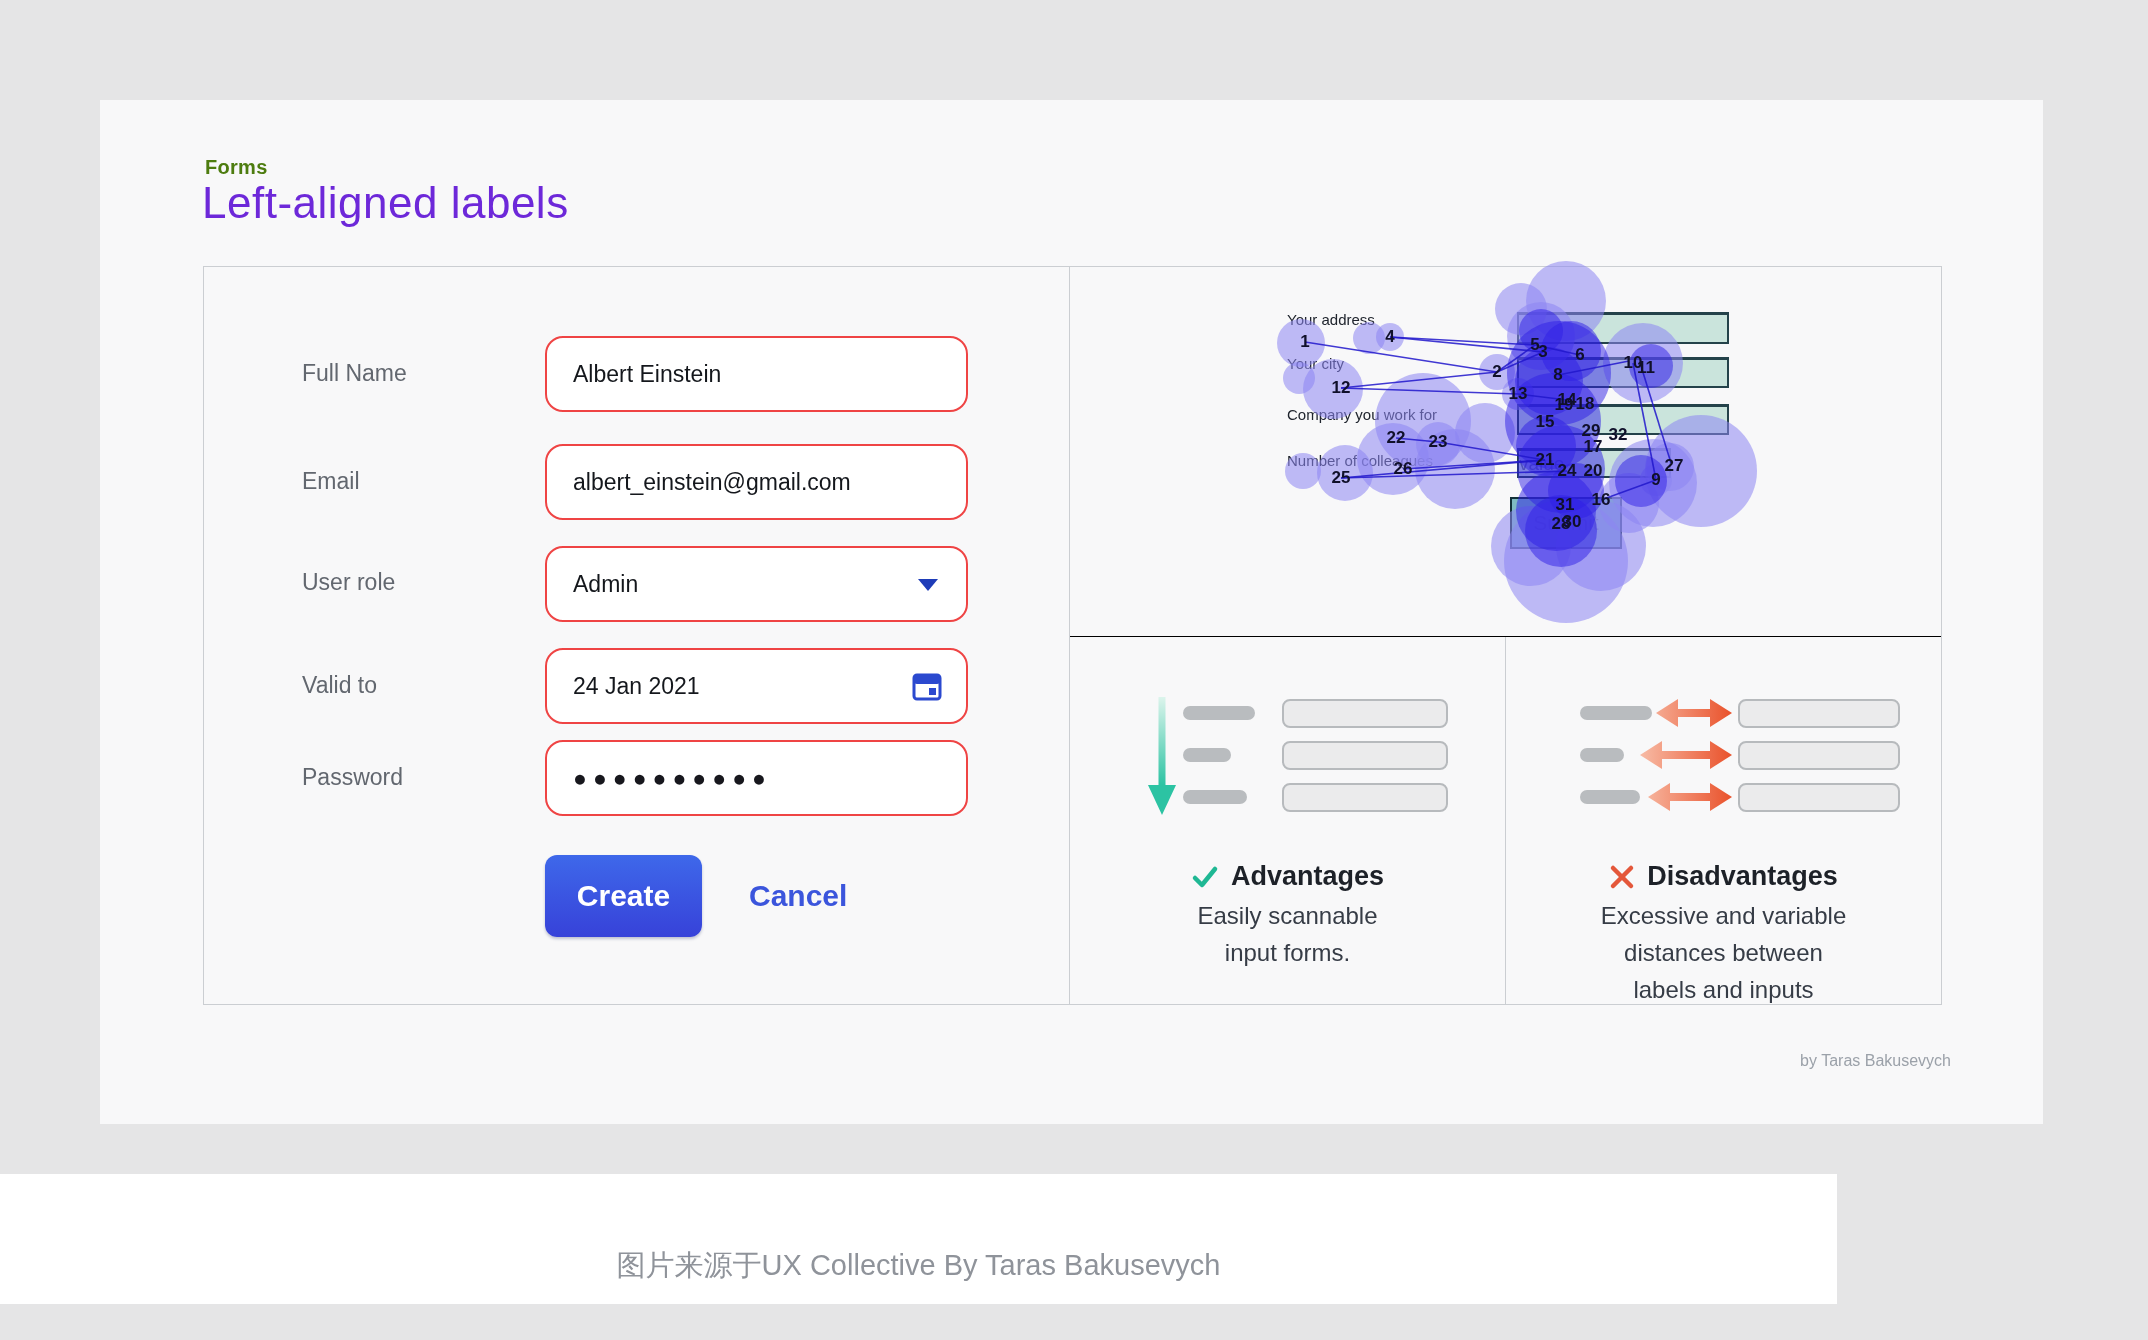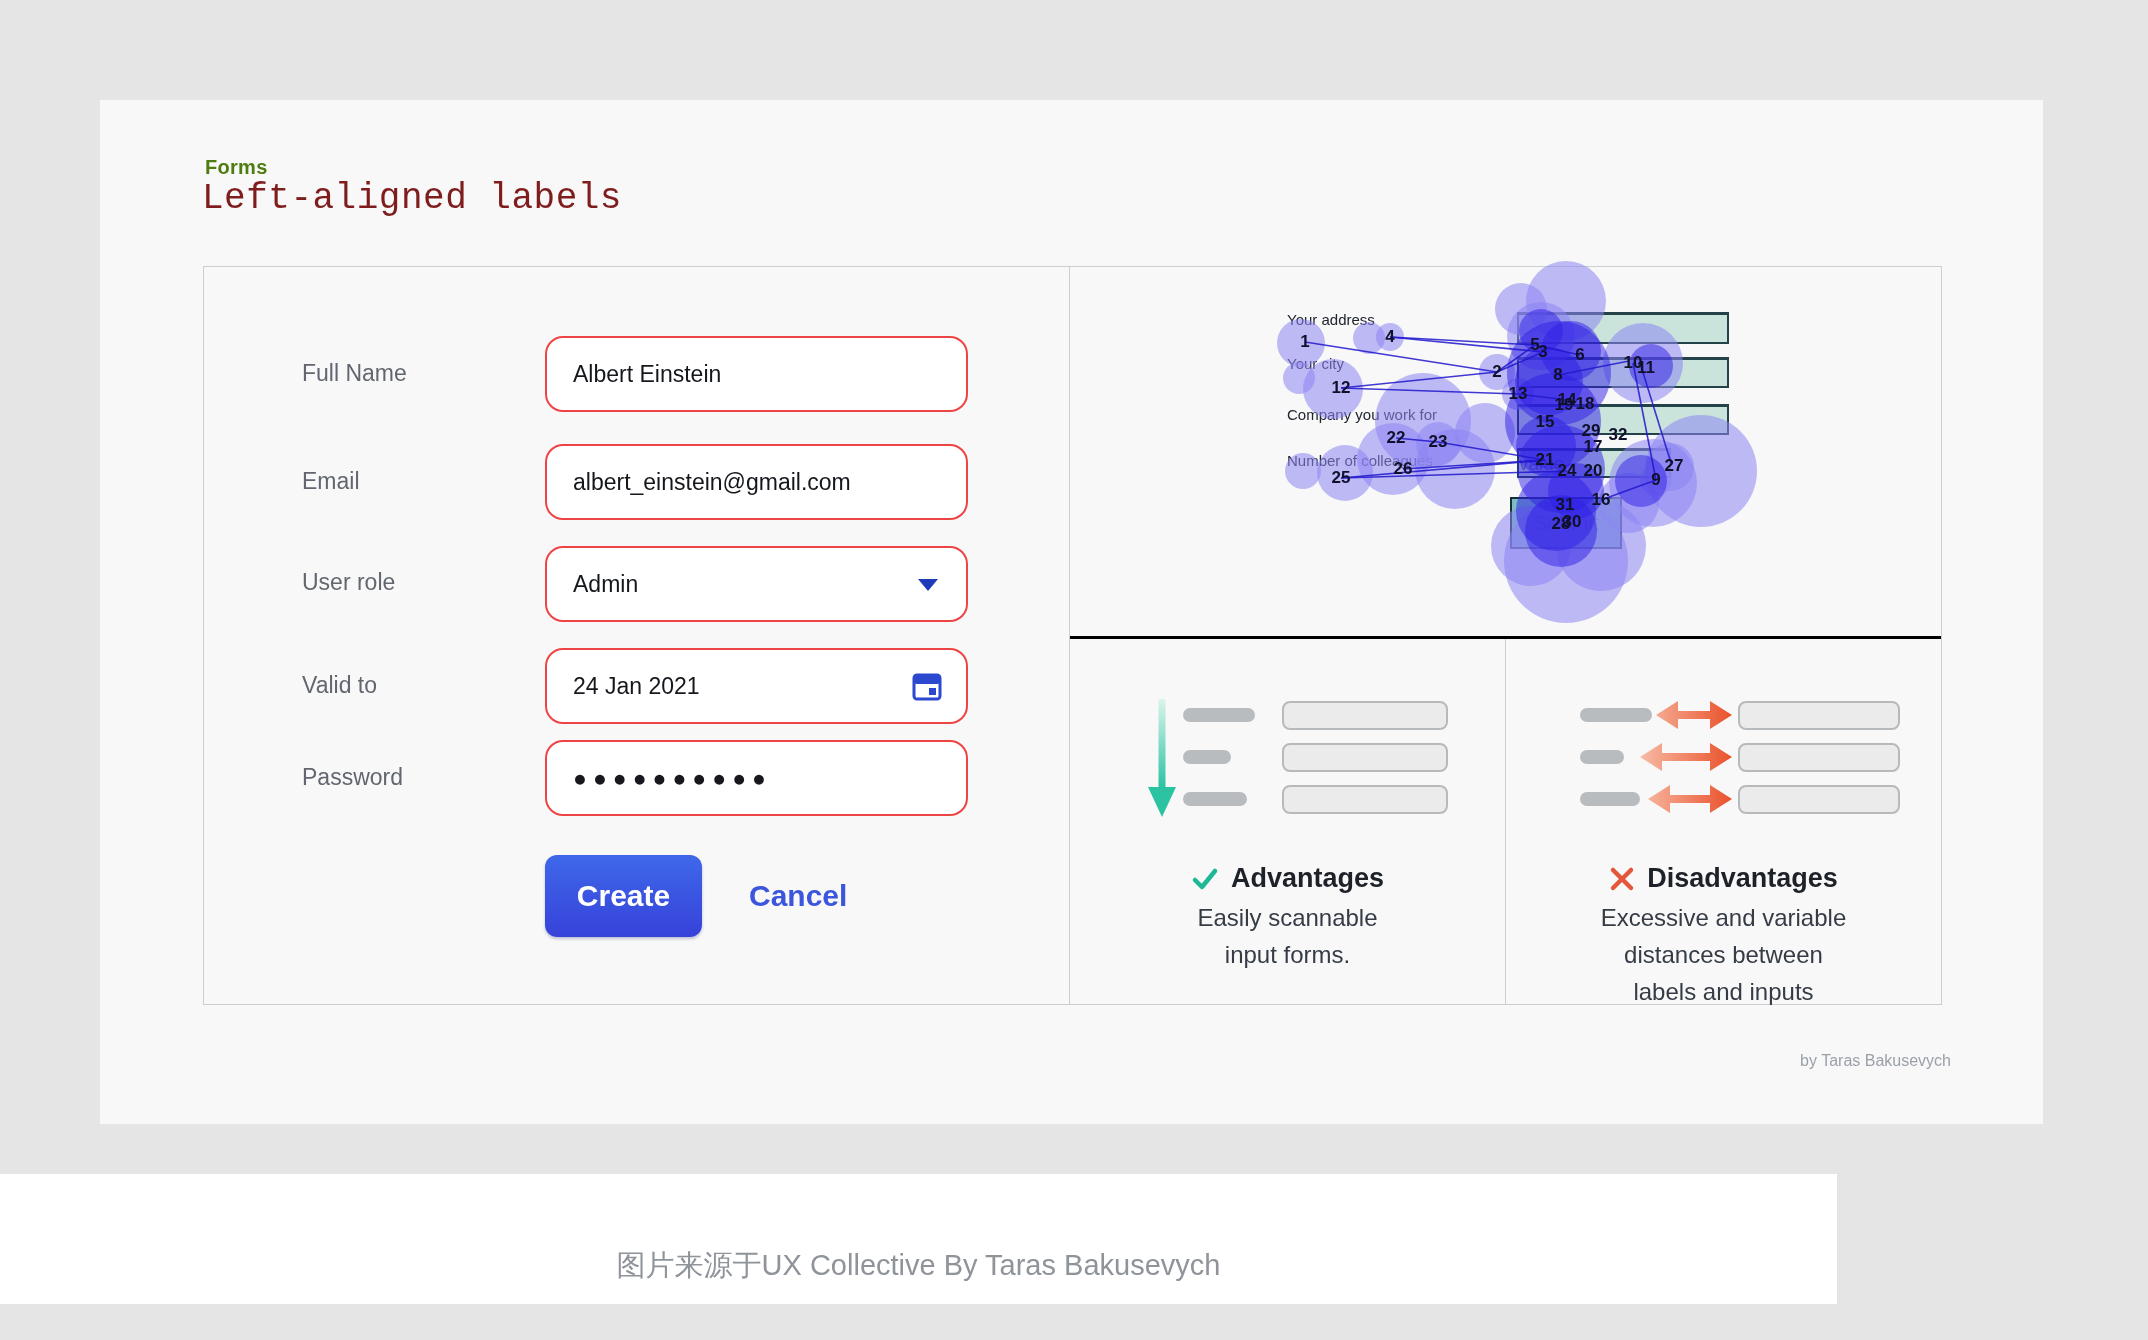--- a/index.html
+++ b/index.html
@@ -3,25 +3,25 @@
 <meta charset="utf-8">
 <style>
   html,body{margin:0;padding:0;}
   body{
     width:2148px;height:1340px;position:relative;overflow:hidden;
     background:#e5e5e6;
     font-family:"Liberation Sans","DejaVu Sans",sans-serif;
   }
   .card{position:absolute;left:100px;top:100px;width:1943px;height:1024px;background:#f8f8f9;}
   .kicker{position:absolute;left:105px;top:56px;font-size:20px;font-weight:700;color:#4d7c0f;letter-spacing:.3px;}
-  .title{position:absolute;left:102px;top:78px;font-size:36px;font-weight:300;color:#7f1d1d;letter-spacing:.5px;font-family:Liberation Mono, monospace;}
+  .title{position:absolute;left:102px;top:78px;font-size:44px;font-weight:300;color:#6d28d9;letter-spacing:.5px;}
   .panel-grid{position:absolute;left:103px;top:166px;width:1737px;height:737px;border:1px solid #cbced2;}
   .form-panel{position:absolute;left:0;top:0;width:866px;height:737px;border-right:1px solid #cbced2;box-sizing:border-box;}
   .eye-panel{position:absolute;left:866px;top:0;width:871px;height:369px;}
-  .bottom-panels{position:absolute;left:866px;top:369px;width:871px;height:368px;border-top:3px solid #000000;box-sizing:border-box;display:flex;}
+  .bottom-panels{position:absolute;left:866px;top:369px;width:871px;height:368px;border-top:1px solid #000000;box-sizing:border-box;display:flex;}
   .adv-panel{width:436px;border-right:1px solid #cbced2;box-sizing:border-box;position:relative;}
   .dis-panel{flex:1;position:relative;}
 
   
   .f-label{position:absolute;left:98px;font-size:23px;color:#62676f;white-space:nowrap;}
   .input-box{position:absolute;left:341px;width:423px;height:76px;background:#fff;border:2px solid #ef4444;
     border-radius:18px;box-sizing:border-box;display:flex;align-items:center;padding:0 26px;}
   .input-value{font-size:23px;font-weight:500;color:#14171c;}
   .pwd-value{font-size:23px;font-weight:700;letter-spacing:6px;color:#17171d;}
   .caret{position:absolute;right:28px;top:50%;margin-top:-5px;width:0;height:0;

